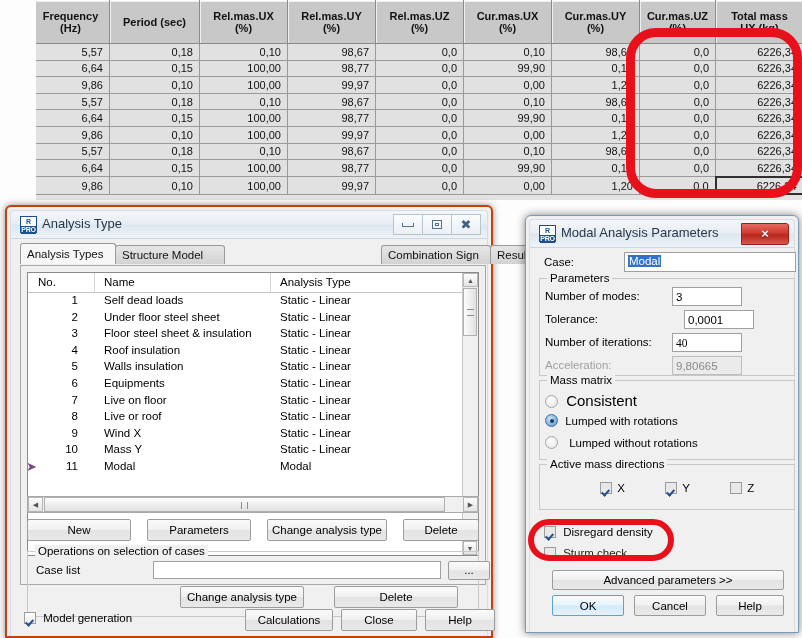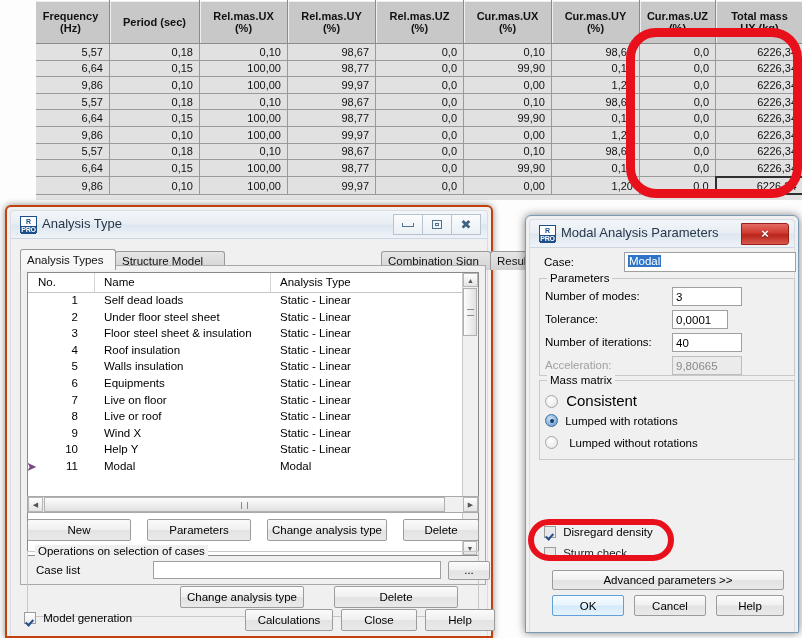--- a/index.html
+++ b/index.html
@@ -77,21 +77,21 @@
     border:1px solid #b7c3ce;background:linear-gradient(to bottom,#fbfcfd,#eaf0f5);
     display:flex;align-items:center;justify-content:center;font-size:12px;color:#2b4a66;
   }
   .win-btn .mini{width:10px;height:3px;border:1px solid #51708d;border-top:none;background:transparent;}
   .win-btn .maxi{width:10px;height:9px;border:1px solid #51708d;box-sizing:border-box;}
   .win-btn .maxi i{display:block;width:4px;height:3px;border:1px solid #51708d;margin:1.5px auto;box-sizing:border-box;}
   .win-btn .xg{font-size:13px;font-weight:bold;color:#3f6184;line-height:12px;}
 
   
   .tabstrip{
-    position:absolute;left:9px;top:38px;width:466px;height:21px;
+    position:absolute;left:9px;top:32px;width:466px;height:21px;
   }
   .tab{
     position:absolute;top:2px;height:19px;
     background:linear-gradient(to bottom,#e6e6e6,#d2d2d2);
     border:1px solid #9a9a9a;border-bottom:none;
     border-radius:3px 3px 0 0;
     font-size:11.5px;color:#111;
     padding:0 6px;line-height:19px;box-sizing:border-box;white-space:nowrap;overflow:hidden;
   }
   .tab.active{
@@ -487,21 +487,21 @@
               <span class="nm">Live or roof</span>
               <span class="ty">Static - Linear</span>
             </div>
             <div class="lb-row">
               <span class="no">9</span>
               <span class="nm">Wind X</span>
               <span class="ty">Static - Linear</span>
             </div>
             <div class="lb-row">
               <span class="no">10</span>
-              <span class="nm">Help Y</span>
+              <span class="nm">Mass Y</span>
               <span class="ty">Static - Linear</span>
             </div>
             <div class="lb-row">
               <span class="arrow">➤</span>
               <span class="no">11</span>
               <span class="nm">Modal</span>
               <span class="ty">Modal</span>
             </div>
           </div>
       <div class="vscroll">
@@ -564,43 +564,58 @@
   <span class="fieldlabel" style="left:14px;top:36px">Case:</span>
   <div class="txtinput" style="left:94px;top:32px;width:172px;height:20px;padding-top:2px">
     <span class="sel-text">Modal</span>
   </div>
 
   <div class="group" style="left:9px;top:58px;width:256px;height:98px">
     <span class="grp-title">Parameters</span>
     <span class="fieldlabel" style="left:5px;top:11px">Number of modes:</span>
     <input class="txtinput" style="left: 132px; top: 8px; width: 70px; height: 19px;" value="3">
     <span class="fieldlabel" style="left:5px;top:34px">Tolerance:</span>
-    <input class="txtinput" style="left: 132px; top: 31px; width: 56px; height: 19px;" value="0,0001">
+    <input class="txtinput" style="left: 144px; top: 31px; width: 70px; height: 19px;" value="0,0001">
     <span class="fieldlabel" style="left:5px;top:57px">Number of iterations:</span>
-    <input class="txtinput" style="left: 132px; top: 54px; width: 70px; height: 19px;" value="40">
+    <input class="txtinput" style="left: 132px; top: 54px; width: 70px; height: 19px; font-family: Liberation Serif, serif;" value="40">
     <span class="fieldlabel disabled-label" style="left:5px;top:80px">Acceleration:</span>
     <input class="txtinput disabled-input" style="left: 132px; top: 77px; width: 70px; height: 19px;" disabled="" value="9,80665">
   </div>
 
   <div class="group" style="left:9px;top:160px;width:256px;height:80px">
     <span class="grp-title">Mass matrix</span>
     <label style="position:absolute;left:5px;top:11px;font-size:15px">
       <span class="radio"></span>
       <span style="margin-left:4px">Consistent</span>
     </label>
     <label style="position:absolute;left:5px;top:33px;font-size:11.5px">
       <span class="radio on"></span>
       <span style="margin-left:4px">Lumped with rotations</span>
     </label>
     <label style="position:absolute;left:5px;top:55px;font-size:11.5px">
       <span class="radio"></span>
       <span style="margin-left:8px">Lumped without rotations</span>
     </label>
   </div>
 
+  <div class="group" style="left:9px;top:244px;width:256px;height:46px">
+    <span class="grp-title">Active mass directions</span>
+    <label style="position:absolute;left:60px;top:17px;font-size:11.5px">
+      <span class="cb on flat"></span>
+      <span style="margin-left:2px">X</span>
+    </label>
+    <label style="position:absolute;left:125px;top:17px;font-size:11.5px">
+      <span class="cb on flat"></span>
+      <span style="margin-left:2px">Y</span>
+    </label>
+    <label style="position:absolute;left:190px;top:17px;font-size:11.5px">
+      <span class="cb flat"></span>
+      <span style="margin-left:2px">Z</span>
+    </label>
+  </div>
 
   <label style="position:absolute;left:14px;top:306px;font-size:11.5px">
     <span class="cb on flat"></span>
     <span style="margin-left:4px">Disregard density</span>
   </label>
 
   <label style="position:absolute;left:14px;top:327px;font-size:11.5px">
     <span class="cb flat"></span>
     <span style="margin-left:4px;color:#222">Sturm check</span>
   </label>

